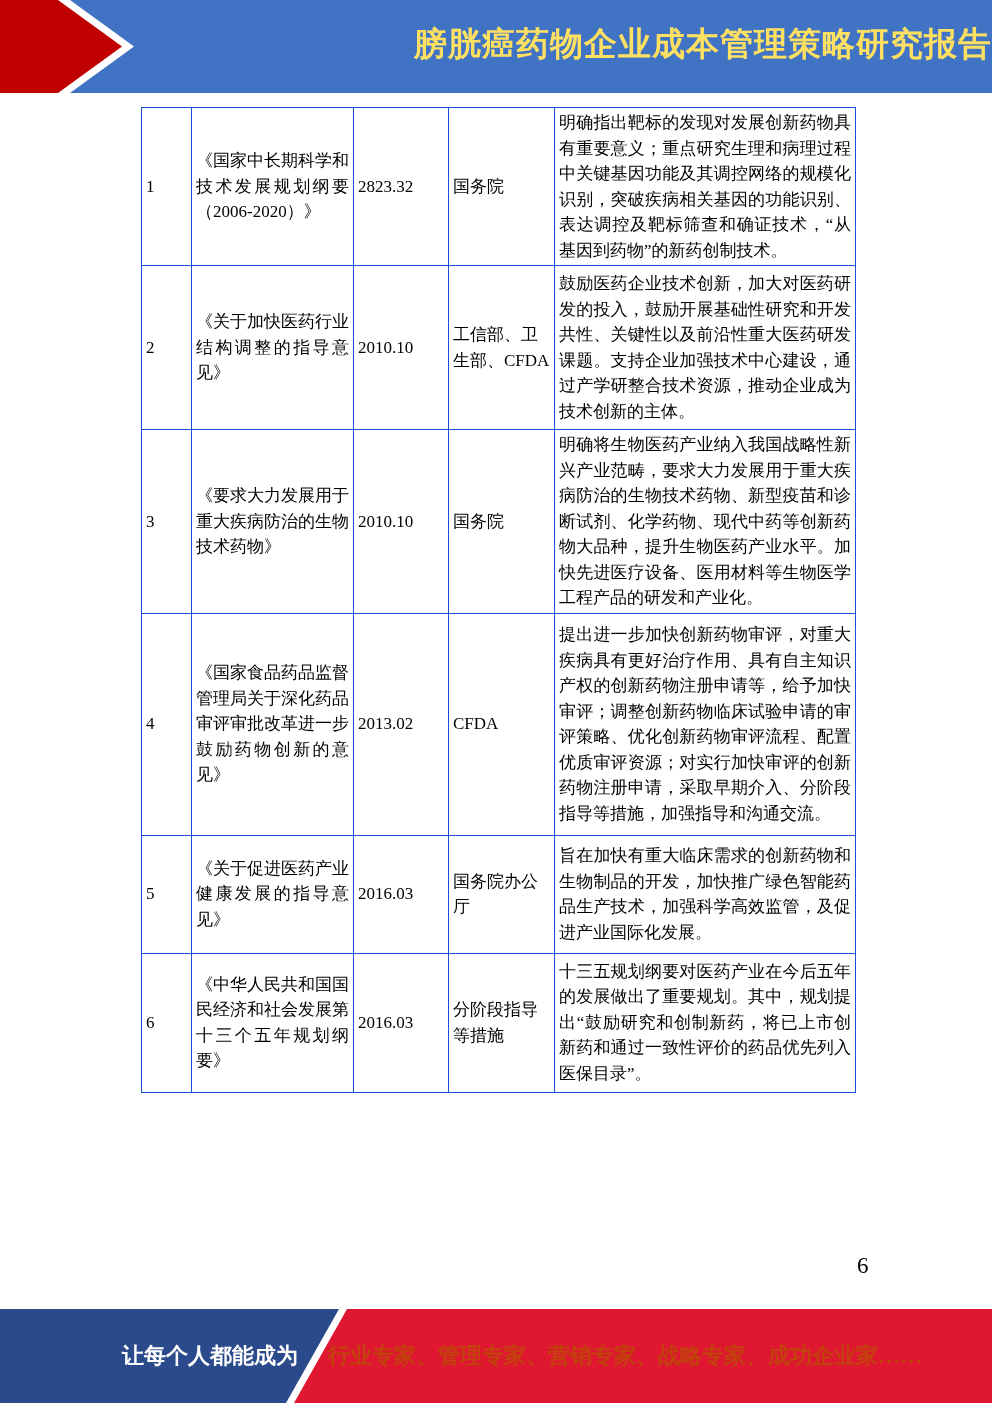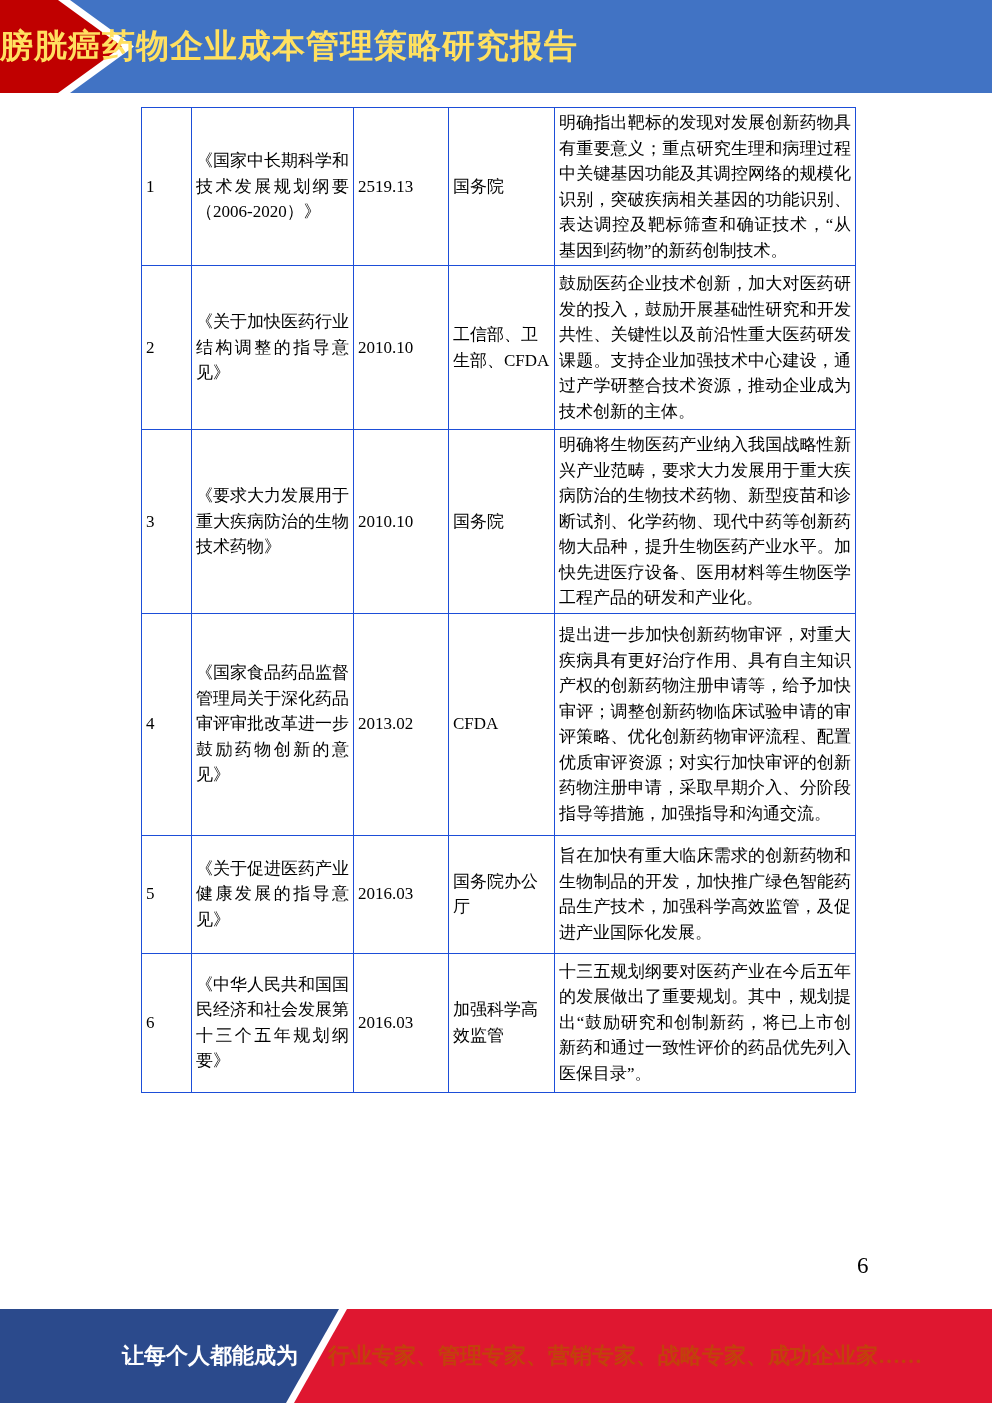--- a/index.html
+++ b/index.html
@@ -4,22 +4,22 @@
 <style>
   html,body{margin:0;padding:0;}
   body{width:992px;height:1403px;background:#ffffff;position:relative;overflow:hidden;
        font-family:"Liberation Serif","DejaVu Serif",serif;}
   .page{position:absolute;inset:0;width:992px;height:1403px;background:#ffffff;}
 
   
   .banner{position:absolute;left:0;top:0;width:992px;height:93px;background:#4173C4;}
   .banner-chevron{position:absolute;left:0;top:0;width:150px;height:93px;display:block;}
   .banner-title{position:absolute;left:0;top:0;width:992px;height:93px;line-height:93px;
-      text-align:left;color:#FFE060;font-size:33px;font-weight:bold;letter-spacing:1px;
-      font-family:Liberation Serif, serif;}
+      text-align:right;color:#FFE060;font-size:33px;font-weight:bold;letter-spacing:1px;
+      font-family:Liberation Mono, monospace;}
 
   
   table.policy{position:absolute;left:141px;top:107px;width:714px;border-collapse:collapse;
       table-layout:fixed;font-size:17px;color:#000;}
   table.policy td{border:1px solid #1d4ed8;vertical-align:middle;overflow:hidden;
       line-height:1.5;padding:2px 4px;}
   td.c-no{padding:0 0 0 2px;text-align:left;}
   td.c-policy{padding:2px 6px;text-align:justify;}
   td.c-date{padding:0 0 0 2px;}
   td.c-issuer{padding:2px 4px;}
@@ -58,21 +58,21 @@
       <col style="width:50px">
         <col style="width:162px">
         <col style="width:95px">
       <col style="width:106px">
         <col style="width:301px">
     </colgroup>
     <tbody>
       <tr class="r1">
         <td class="c-no">1</td>
         <td class="c-policy">《国家中长期科学和技术发展规划纲要（2006-2020）》</td>
-        <td class="c-date">2519.13</td>
+        <td class="c-date">2823.32</td>
         <td class="c-issuer">国务院</td>
         <td class="c-desc">明确指出靶标的发现对发展创新药物具有重要意义；重点研究生理和病理过程中关键基因功能及其调控网络的规模化识别，突破疾病相关基因的功能识别、表达调控及靶标筛查和确证技术，“从基因到药物”的新药创制技术。</td>
       </tr>
       <tr class="r2">
         <td class="c-no">2</td>
         <td class="c-policy">《关于加快医药行业结构调整的指导意见》</td>
         <td class="c-date">2010.10</td>
         <td class="c-issuer">工信部、卫生部、CFDA</td>
         <td class="c-desc">鼓励医药企业技术创新，加大对医药研发的投入，鼓励开展基础性研究和开发共性、关键性以及前沿性重大医药研发课题。支持企业加强技术中心建设，通过产学研整合技术资源，推动企业成为技术创新的主体。</td>
       </tr>
@@ -94,21 +94,21 @@
         <td class="c-no">5</td>
         <td class="c-policy">《关于促进医药产业健康发展的指导意见》</td>
         <td class="c-date">2016.03</td>
         <td class="c-issuer">国务院办公厅</td>
         <td class="c-desc">旨在加快有重大临床需求的创新药物和生物制品的开发，加快推广绿色智能药品生产技术，加强科学高效监管，及促进产业国际化发展。</td>
       </tr>
       <tr class="r6">
         <td class="c-no">6</td>
         <td class="c-policy">《中华人民共和国国民经济和社会发展第十三个五年规划纲要》</td>
         <td class="c-date">2016.03</td>
-        <td class="c-issuer">加强科学高效监管</td>
+        <td class="c-issuer">分阶段指导等措施</td>
         <td class="c-desc">十三五规划纲要对医药产业在今后五年的发展做出了重要规划。其中，规划提出“鼓励研究和创制新药，将已上市创新药和通过一致性评价的药品优先列入医保目录”。</td>
       </tr>
     </tbody>
   </table>
 
   <div class="page-number">6</div>
 
   <div class="footer">
     <svg viewBox="0 0 992 94" preserveAspectRatio="none" aria-hidden="true">
       <rect x="0" y="0" width="992" height="94" fill="#DF1730"></rect>

